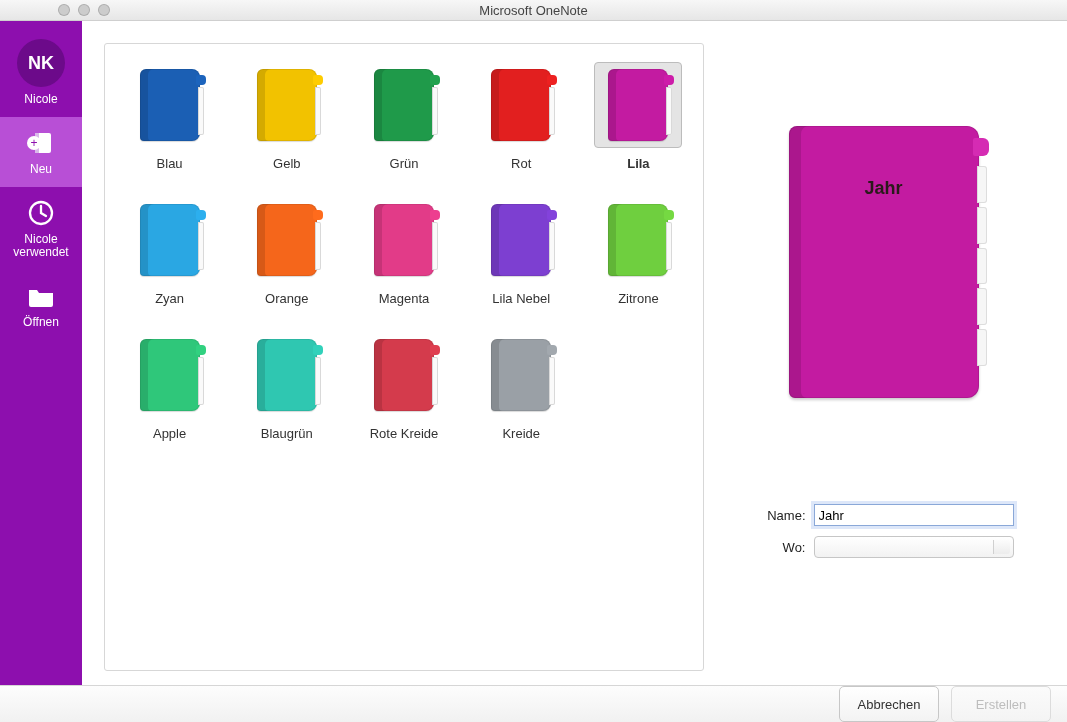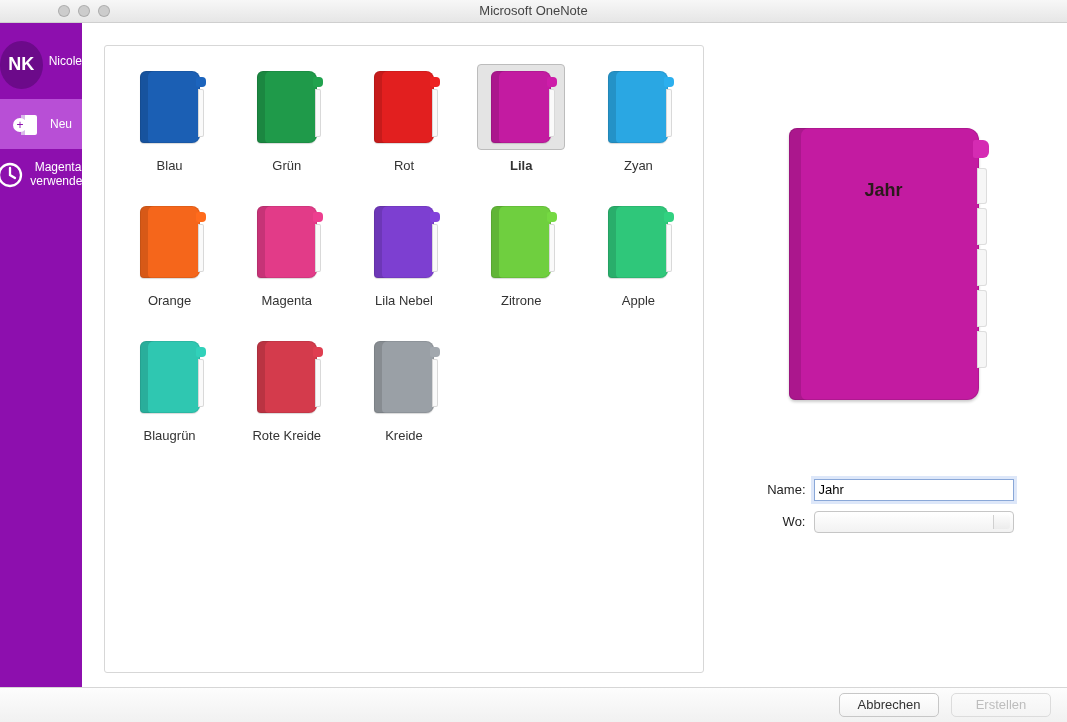--- a/index.html
+++ b/index.html
@@ -10,21 +10,21 @@
   .titlebar { height: 28px; background: linear-gradient(#f7f7f7,#e6e6e6); border-bottom: 1px solid #cfcfcf; display: flex; align-items: center; position: relative; padding-left: 48px; }
   .traffic-lights { display: flex; gap: 8px; margin-left: 10px; }
   .tl { width: 12px; height: 12px; border-radius: 50%; background: #ccc; border: 0.5px solid rgba(0,0,0,.15); }
   .title { position: absolute; left: 0; right: 0; text-align: center; font-size: 13px; color: #444; pointer-events: none; }
 
   
   .body { flex: 1; display: flex; background: #fff; }
 
   
   .sidebar { width: 82px; background: #8d0fae; display: flex; flex-direction: column; align-items: stretch; color: #fff; }
-  .side-item { display: flex; align-items: center; justify-content: center; padding: 12px 0 10px; font-size: 12px; gap: 6px; cursor: default; text-align:center; }
+  .side-item { display: flex; flex-direction: column; align-items: center; justify-content: center; padding: 12px 0 10px; font-size: 12px; gap: 6px; cursor: default; text-align:center; }
   .side-item.selected { background: #b84fd6; }
   .avatar { width: 48px; height: 48px; border-radius: 50%; background: #6c0a8a; display:flex; align-items:center; justify-content:center; font-size:18px; font-weight:600; margin-top:6px; }
   .side-icon { width: 34px; height: 28px; display:flex; align-items:center; justify-content:center; }
   .side-label { line-height: 1.15; }
 
   .icon-new svg, .icon-recent svg, .icon-open svg { fill:#fff; }
 
   
   .main { flex: 1; display: flex; padding: 22px 22px 14px 22px; position: relative; }
   .color-panel { width: 600px; height: 628px; border: 1px solid #d7d7d7; border-radius: 3px; background: #fff; padding: 14px 6px; }
@@ -33,39 +33,39 @@
   .swatch .nb-wrap { width: 88px; height: 86px; display:flex; align-items:center; justify-content:center; border-radius:4px; }
   .swatch.selected .nb-wrap { background:#e4e4e4; border:1px solid #bcbcbc; }
   .swatch-label { font-size:13px; color:#333; }
   .swatch.selected .swatch-label { font-weight:700; }
 
   .notebook { position:relative; width:60px; height:72px; border-radius:6px 8px 8px 4px; box-shadow: inset 8px 0 0 rgba(0,0,0,.12), inset 0 0 0 1px rgba(0,0,0,.08), 0 1px 1px rgba(0,0,0,.15); }
   .notebook::after{ content:""; position:absolute; right:-6px; top:6px; width:10px; height:10px; border-radius:2px 4px 4px 2px; background: inherit; filter: brightness(1.05); }
   .notebook .pages { position:absolute; right:-4px; top:18px; width:6px; height:48px; background:#fafafa; border-radius:0 2px 2px 0; box-shadow: inset 0 0 0 1px #d9d9d9; }
 
   
-  .right-pane { flex:1; display:flex; flex-direction:column; align-items:center; padding: 4px 18px 0 36px; }
+  .right-pane { flex:1; display:flex; flex-direction:column; align-items:center; padding: 4px 18px 0 36px; gap: 27px; }
   .preview-wrap { width: 220px; height: 430px; display:flex; align-items:center; justify-content:center; }
   .preview-nb { position:relative; width:190px; height:272px; border-radius:8px 12px 12px 6px; background:#c31ba1; box-shadow: inset 12px 0 0 rgba(0,0,0,.12), inset 0 0 0 1px rgba(0,0,0,.1), 0 2px 3px rgba(0,0,0,.2); }
   .preview-nb::after{ content:""; position:absolute; right:-10px; top:12px; width:16px; height:18px; border-radius:2px 6px 6px 2px; background:#d52bb3; }
   .preview-nb .tabs { position:absolute; right:-8px; top:40px; width:10px; height:200px; display:flex; flex-direction:column; gap:4px; }
   .preview-nb .tabs span { flex:1; background:#f6f6f6; border-radius:0 3px 3px 0; box-shadow: inset 0 0 0 1px #ddd; }
   .preview-title { position:absolute; left:50%; top:52px; transform:translateX(-50%); font-size:18px; font-weight:600; color:#2a1a1a; }
 
   .form { width: 260px; }
   .form-row { display:flex; align-items:center; gap:8px; margin-bottom:10px; }
   .form-row label { width:52px; text-align:right; font-size:13px; color:#222; }
   .text-input { flex:1; height:22px; border:1px solid #8aa8d8; box-shadow: 0 0 0 3px rgba(120,160,230,.25); padding:2px 4px; font-size:13px; outline:none; background:#fff; }
   .select { flex:1; height:22px; border:1px solid #c6c6c6; border-radius:4px; background:linear-gradient(#fff,#f2f2f2); position:relative; }
   .select::after{ content:""; position:absolute; right:3px; top:3px; width:16px; height:14px; border-left:1px solid #d0d0d0; background:linear-gradient(#fcfcfc,#ececec); border-radius:0 3px 3px 0; }
   .select .chev { position:absolute; right:7px; top:4px; font-size:9px; color:#555; line-height:7px; }
 
   
   .footer { height:44px; border-top:1px solid #d6d6d6; background:linear-gradient(#fdfdfd,#f1f1f1); display:flex; align-items:center; justify-content:flex-end; padding:0 16px; gap:12px; }
-  .btn { min-width:100px; height:24px; border:1px solid #c7c7c7; border-radius:5px; background:linear-gradient(#fff,#f3f3f3); font-size:13px; color:#333; display:flex; align-items:center; justify-content:center; cursor:default; }
+  .btn { min-width:100px; height:36px; border:1px solid #c7c7c7; border-radius:5px; background:linear-gradient(#fff,#f3f3f3); font-size:13px; color:#333; display:flex; align-items:center; justify-content:center; cursor:default; }
   .btn.disabled { color:#bdbdbd; background:linear-gradient(#fbfbfb,#f4f4f4); border-color:#dcdcdc; }
 </style>
 </head>
 <body>
 
 <div class="window">
 
   <div class="titlebar">
     <div class="traffic-lights">
       <div class="tl"></div>
@@ -97,36 +97,53 @@
         <span class="side-label">Neu</span>
       </div>
 
       <div class="side-item">
         <div class="side-icon icon-recent">
           <svg width="28" height="28" viewBox="0 0 28 28">
               <circle cx="14" cy="14" r="11" fill="none" stroke="#fff" stroke-width="2.3"></circle>
               <path d="M14 7v7l5 3" stroke="#fff" stroke-width="2.3" fill="none" stroke-linecap="round"></path>
             </svg>
         </div>
-        <span class="side-label">Magenta verwendet</span>
-      </div>
-
+        <span class="side-label">Nicole verwendet</span>
+      </div>
+
+      <div class="side-item">
+        <div class="side-icon icon-open">
+          <svg width="30" height="24" viewBox="0 0 30 24">
+              <path d="M3 6h8l2 3h14v12a2 2 0 0 1-2 2H5a2 2 0 0 1-2-2z" fill="#fff"></path>
+              <path d="M5 11h22l-3 10H3z" fill="#fff"></path>
+            </svg>
+        </div>
+        <span class="side-label">Öffnen</span>
+      </div>
     </div>
 
     <div class="main">
 
       <div class="color-panel">
         <div class="grid" id="color-grid">
             <div class="swatch">
               <div class="nb-wrap">
                 <div class="notebook" style="background: rgb(27, 95, 180);">
                   <div class="pages"></div>
                 </div>
               </div>
               <div class="swatch-label">Blau</div>
+            </div>
+            <div class="swatch">
+              <div class="nb-wrap">
+                <div class="notebook" style="background: rgb(242, 194, 0);">
+                  <div class="pages"></div>
+                </div>
+              </div>
+              <div class="swatch-label">Gelb</div>
             </div>
             <div class="swatch">
               <div class="nb-wrap">
                 <div class="notebook" style="background: rgb(31, 154, 74);">
                   <div class="pages"></div>
                 </div>
               </div>
               <div class="swatch-label">Grün</div>
             </div>
             <div class="swatch">

